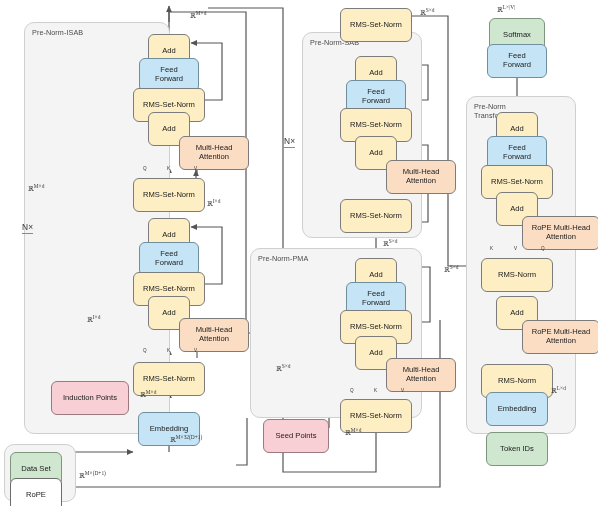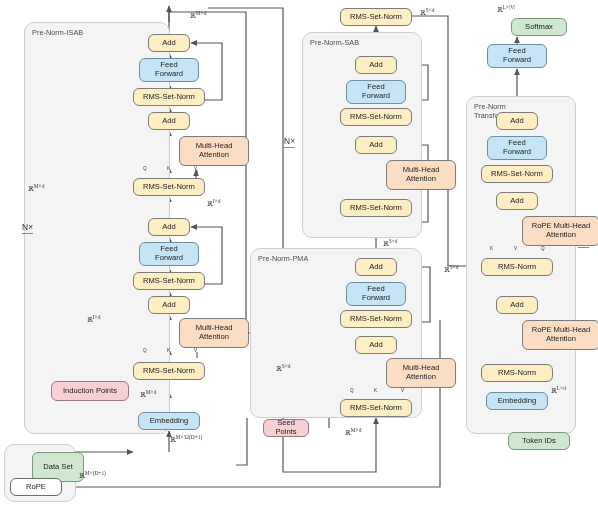--- a/index.html
+++ b/index.html
@@ -15,29 +15,29 @@
     border-radius:10px;box-sizing:border-box;
   }
   .grp-label{
     position:absolute;font-size:7.2px;color:#4a4a4a;line-height:1.25;
     white-space:pre-line;letter-spacing:.1px;
   }
   .node{
     position:absolute;box-sizing:border-box;border:1px solid #6b6b6b;
     border-radius:6px;display:flex;align-items:center;justify-content:center;
     text-align:center;font-size:7.6px;line-height:1.15;color:#202020;
-    white-space:pre-line;padding:8px 2px;
+    white-space:pre-line;padding:16px 2px;
   }
   .n-add{background:#fdeec4;border-color:#7c7c7c;}
   .n-norm{background:#fdeec4;border-color:#7c7c7c;}
   .n-ff{background:#c5e4f5;border-color:#6f8e9e;}
   .n-attn{background:#fbddc4;border-color:#7c7c7c;margin-left:44px;}
   .n-emb{background:#c5e4f5;border-color:#6f8e9e;}
   .n-pink{background:#f7cfd4;border-color:#9a7a80;}
-  .n-green{background:#cfe6cf;border-color:#7d967d;margin-left:22px;}
+  .n-green{background:#cfe6cf;border-color:#7d967d;}
   .n-white{background:#ffffff;border-color:#6b6b6b;}
   .tensor{
     position:absolute;font-size:7px;color:#3a3a3a;white-space:nowrap;
     font-family:"Liberation Serif","DejaVu Serif",serif;
   }
   .tensor sup{font-size:5.4px;}
   .qkv{position:absolute;font-size:4.6px;color:#333;}
   .nx{
     position:absolute;font-size:8.4px;color:#303030;
     border-bottom:1px solid #8a8a8a;padding-bottom:1px;letter-spacing:.2px;
@@ -202,21 +202,21 @@
   <div class="node n-norm" style="left:340px;top:199px;width:72px;height:17px;">RMS-Set-Norm</div>
 
   <div class="node n-add" style="left:355px;top:258px;width:42px;height:17px;">Add</div>
   <div class="node n-ff" style="left:346px;top:282px;width:60px;height:24px;">Feed
 Forward</div>
   <div class="node n-norm" style="left:340px;top:310px;width:72px;height:17px;">RMS-Set-Norm</div>
   <div class="node n-add" style="left:355px;top:336px;width:42px;height:17px;">Add</div>
   <div class="node n-attn" style="left:342px;top:358px;width:70px;height:30px;">Multi-Head
 Attention</div>
   <div class="node n-norm" style="left:340px;top:399px;width:72px;height:17px;">RMS-Set-Norm</div>
-  <div class="node n-pink" style="left:263px;top:419px;width:46px;height:18px;">Seed Points</div>
+  <div class="node n-pink" style="left:263px;top:419px;width:66px;height:18px;">Seed Points</div>
 
   <div class="node n-green" style="left:489px;top:18px;width:56px;height:18px;">Softmax</div>
   <div class="node n-ff" style="left:487px;top:44px;width:60px;height:24px;">Feed
 Forward</div>
   <div class="node n-add" style="left:496px;top:112px;width:42px;height:17px;">Add</div>
   <div class="node n-ff" style="left:487px;top:136px;width:60px;height:24px;">Feed
 Forward</div>
   <div class="node n-norm" style="left:481px;top:165px;width:72px;height:17px;">RMS-Set-Norm</div>
   <div class="node n-add" style="left:496px;top:192px;width:42px;height:17px;">Add</div>
   <div class="node n-attn" style="left:478px;top:216px;width:78px;height:30px;">RoPE Multi-Head

